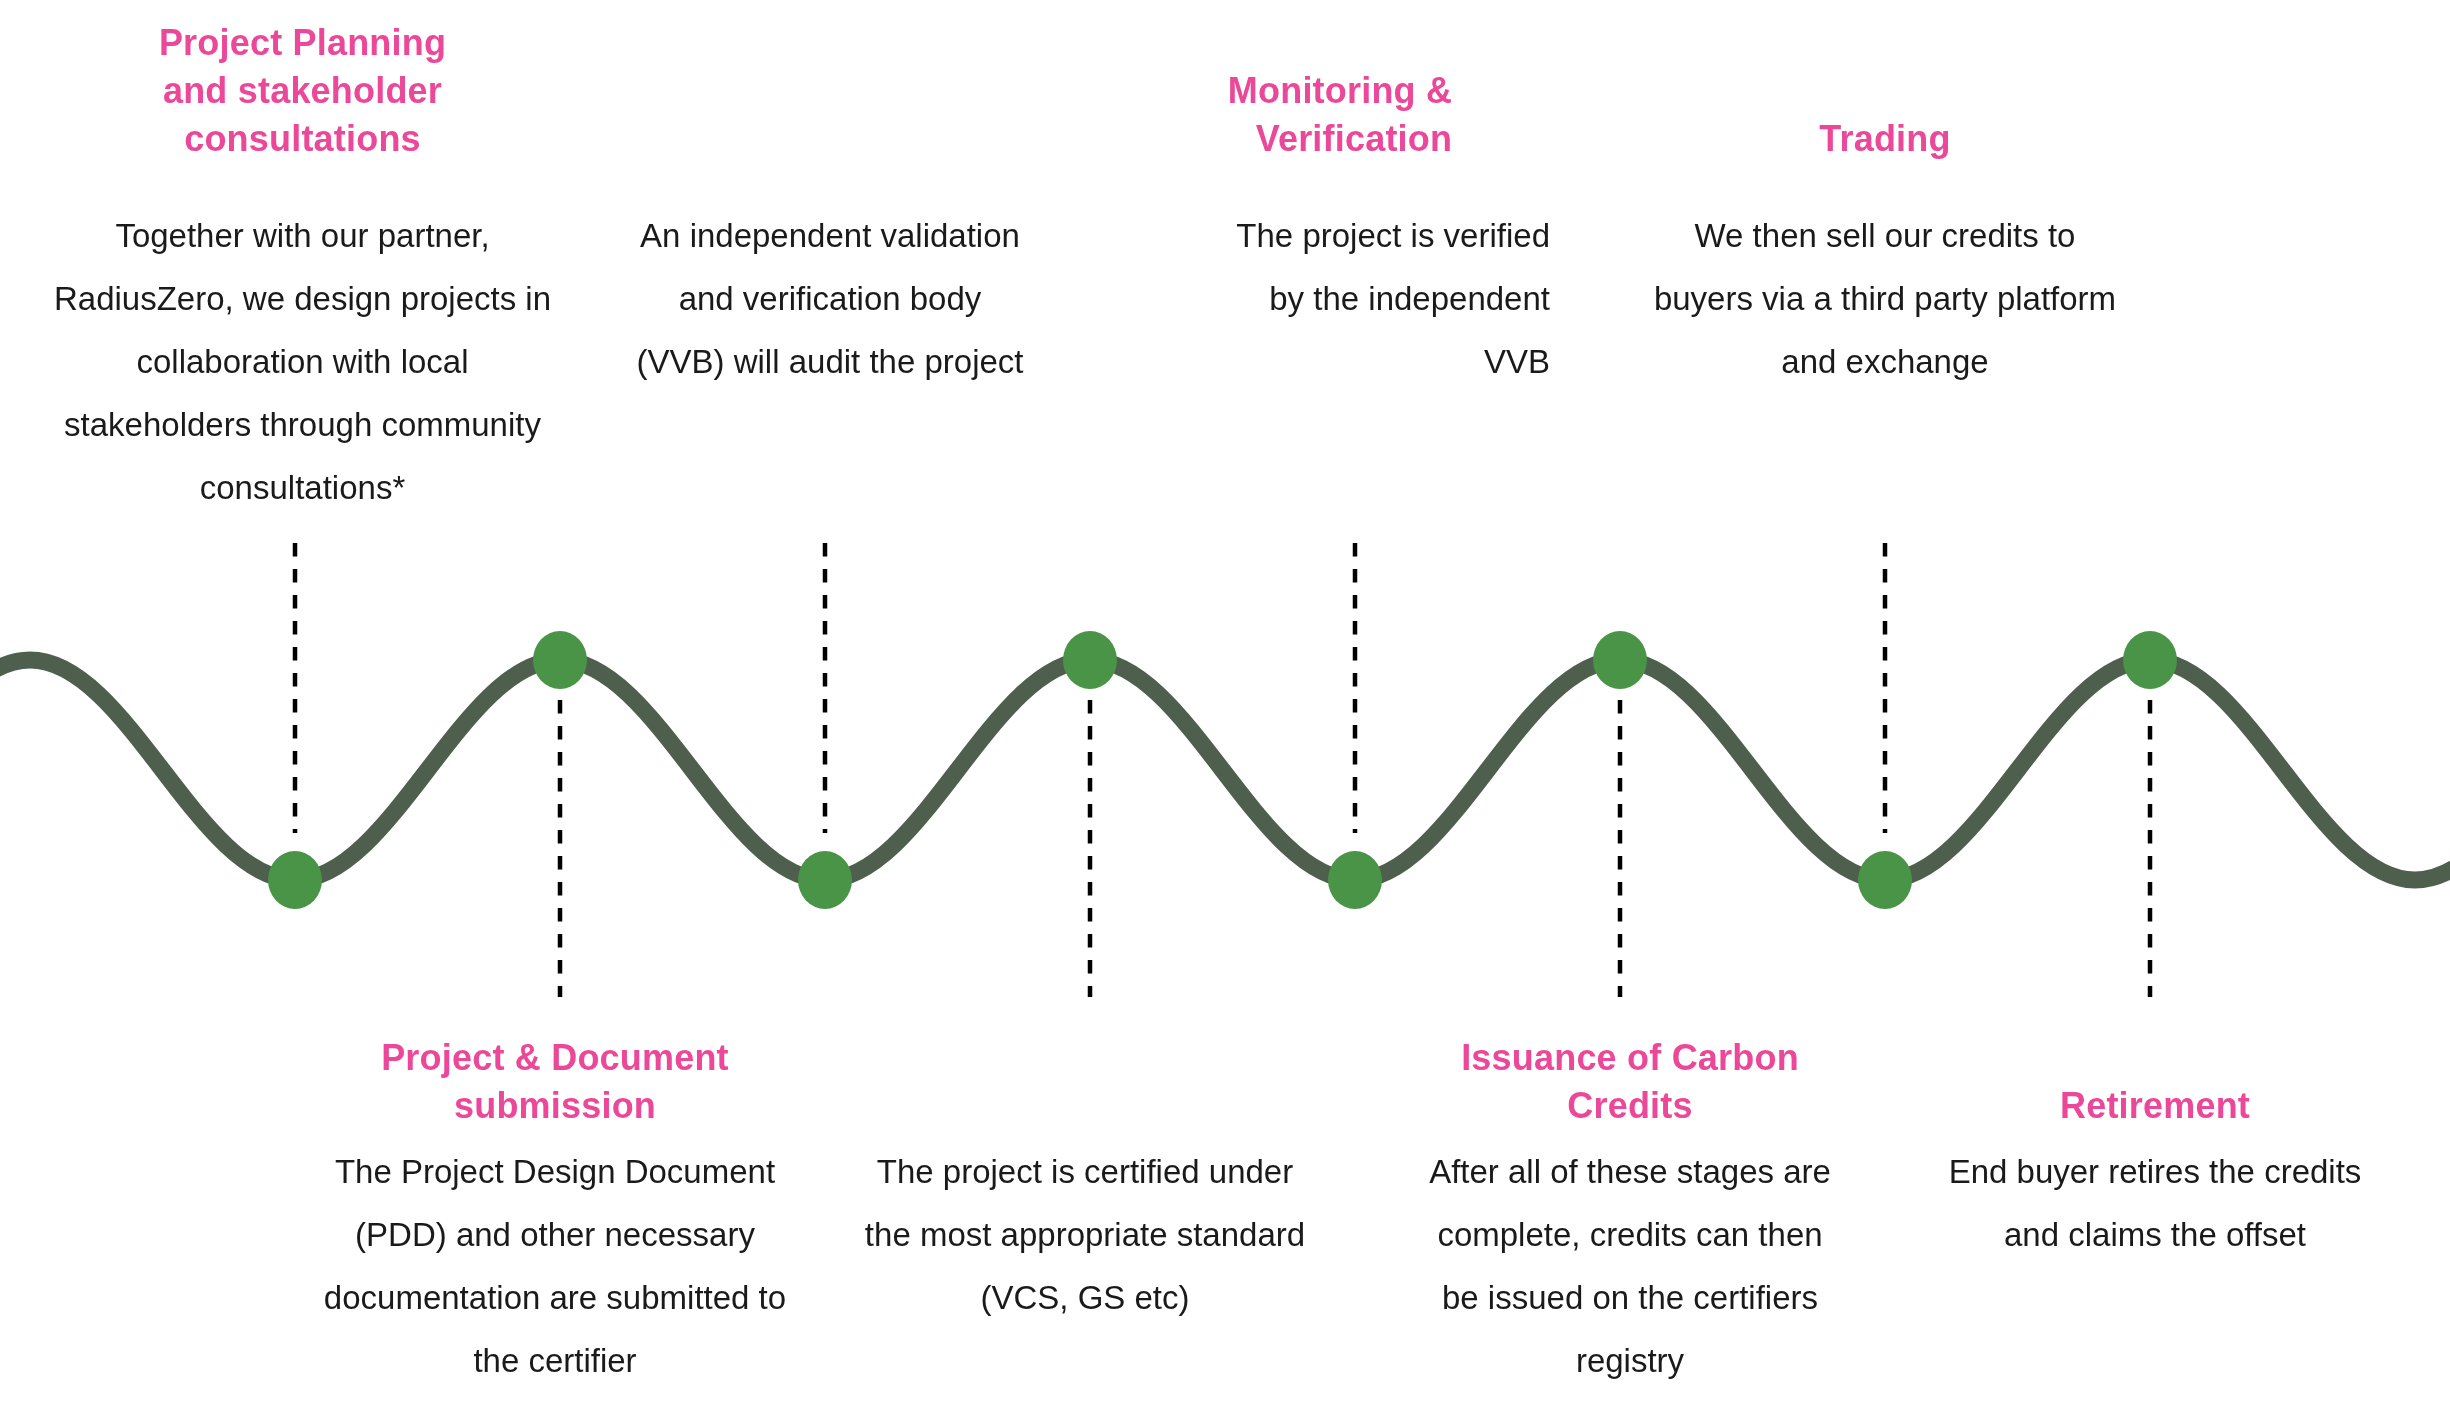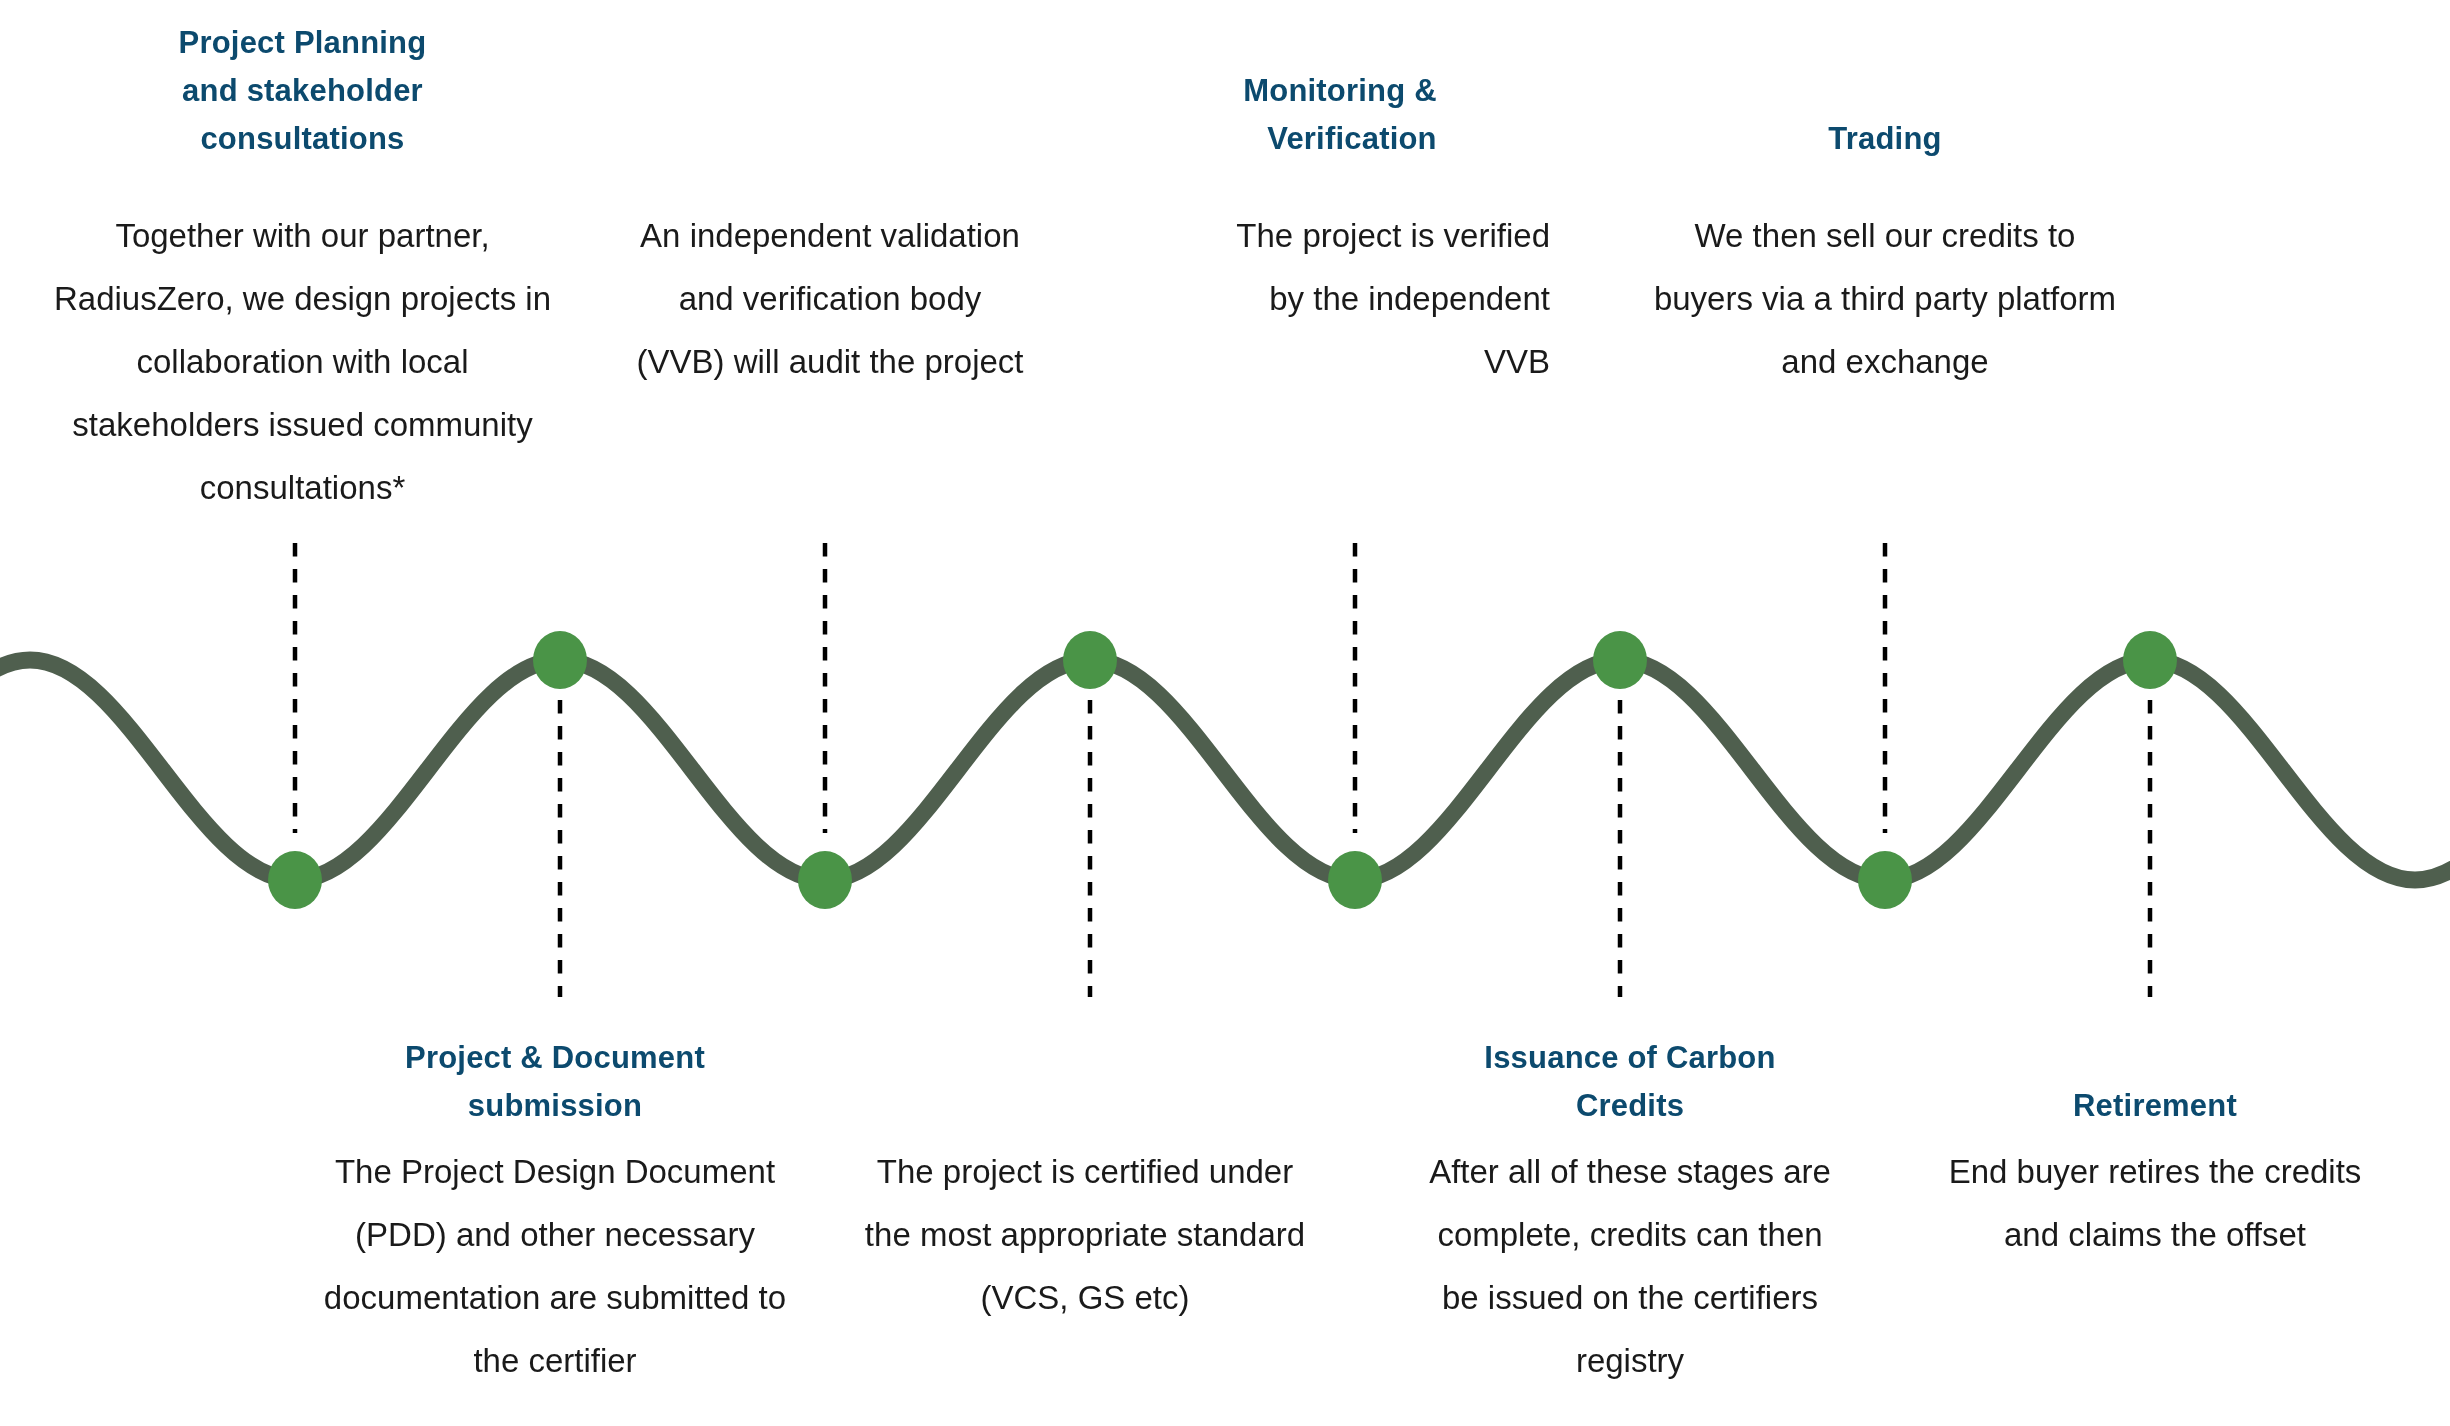--- a/index.html
+++ b/index.html
@@ -8,22 +8,22 @@
     width:2450px;height:1426px;
     background:#ffffff;
     overflow:hidden;
     font-family:"Liberation Sans", sans-serif;
     color:#111111;
   }
   .stage{position:absolute;text-align:center;}
   .stage .title{
     display:flex;align-items:flex-end;justify-content:center;
     font-weight:700;
-    font-size:31px;line-height:48px;
-    color:#0c4a6e;
+    font-size:36px;line-height:48px;
+    color:#ec4899;
     white-space:pre-line;
     letter-spacing:0.2px;
   }
   .stage .description{
     font-size:33px;line-height:63px;
     color:#1a1a1a;
     white-space:pre-line;
     margin-top:0;
   }
   
@@ -74,21 +74,21 @@
     <ellipse cx="2150" cy="660" rx="27" ry="29" fill="#4a9447"></ellipse>
   </svg>
 
   <div class="stage top" style="left:10px;top:8px;width:585px;height:540px;">
     <div class="title">Project Planning
 and stakeholder
 consultations</div>
     <div class="description">Together with our partner,
 RadiusZero, we design projects  in
 collaboration with local
-stakeholders issued community
+stakeholders through community
 consultations*</div>
   </div>
 
   <div class="stage top" style="left:600px;top:8px;width:460px;height:540px;">
     <div class="description">An independent validation
 and verification body
 (VVB) will audit the project</div>
   </div>
 
   <div class="stage top" style="left:1130px;top:8px;width:420px;height:540px;text-align:right;">

